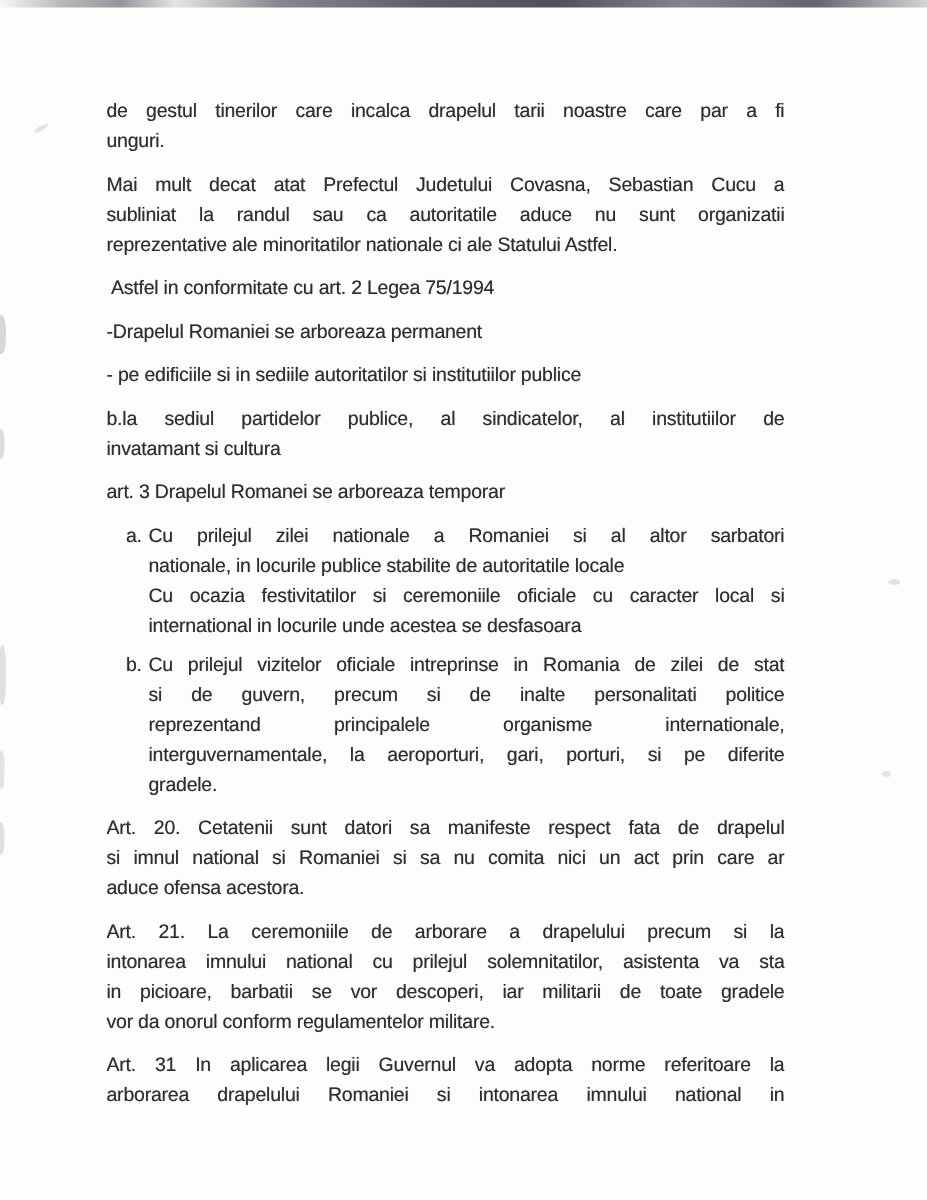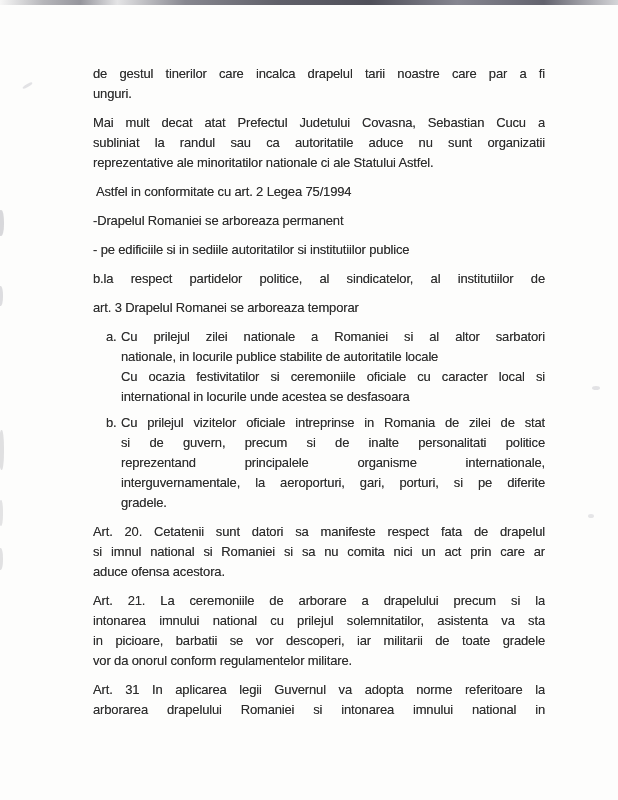--- a/index.html
+++ b/index.html
@@ -29,21 +29,21 @@
       rgba(72,72,85,0.65) 30%,
       rgba(52,52,64,0.78) 45%,
       rgba(42,42,54,0.82) 60%,
       rgba(72,72,88,0.66) 74%,
       rgba(56,56,70,0.78) 88%,
       rgba(120,120,132,0.30) 100%);
   }
   .content {
     position: absolute;
     top: 64px;
-    left: 93px;
+    left: 71px;
     width: 452px;
   }
   .block { margin-bottom: 9px; }
   .line {
     font-size: 13px;
     line-height: 20px;
     letter-spacing: -0.15px;
     text-align: justify;
     text-align-last: left;
     text-shadow: 0 0 0.5px rgba(45,45,45,0.55);
@@ -112,21 +112,22 @@
 
     <div class="block">
       <div class="line">-Drapelul Romaniei se arboreaza permanent</div>
     </div>
 
     <div class="block">
       <div class="line">- pe edificiile si in sediile autoritatilor si institutiilor publice</div>
     </div>
 
     <div class="block">
-      <div class="line j">b.la respect partidelor politice, al sindicatelor, al institutiilor de</div>
+      <div class="line j">b.la sediul partidelor publice, al sindicatelor, al institutiilor de</div>
+      <div class="line">invatamant si cultura</div>
     </div>
 
     <div class="block">
       <div class="line">art. 3 Drapelul Romanei se arboreaza temporar</div>
     </div>
 
     <div>
       <div class="block list-item li-a">
         <span class="li-marker">a.</span>
         <div class="li-body">

